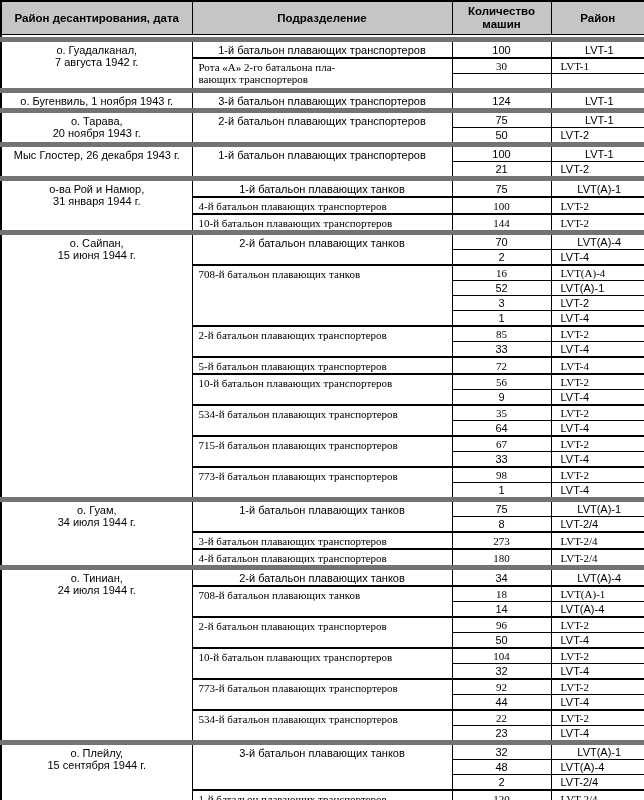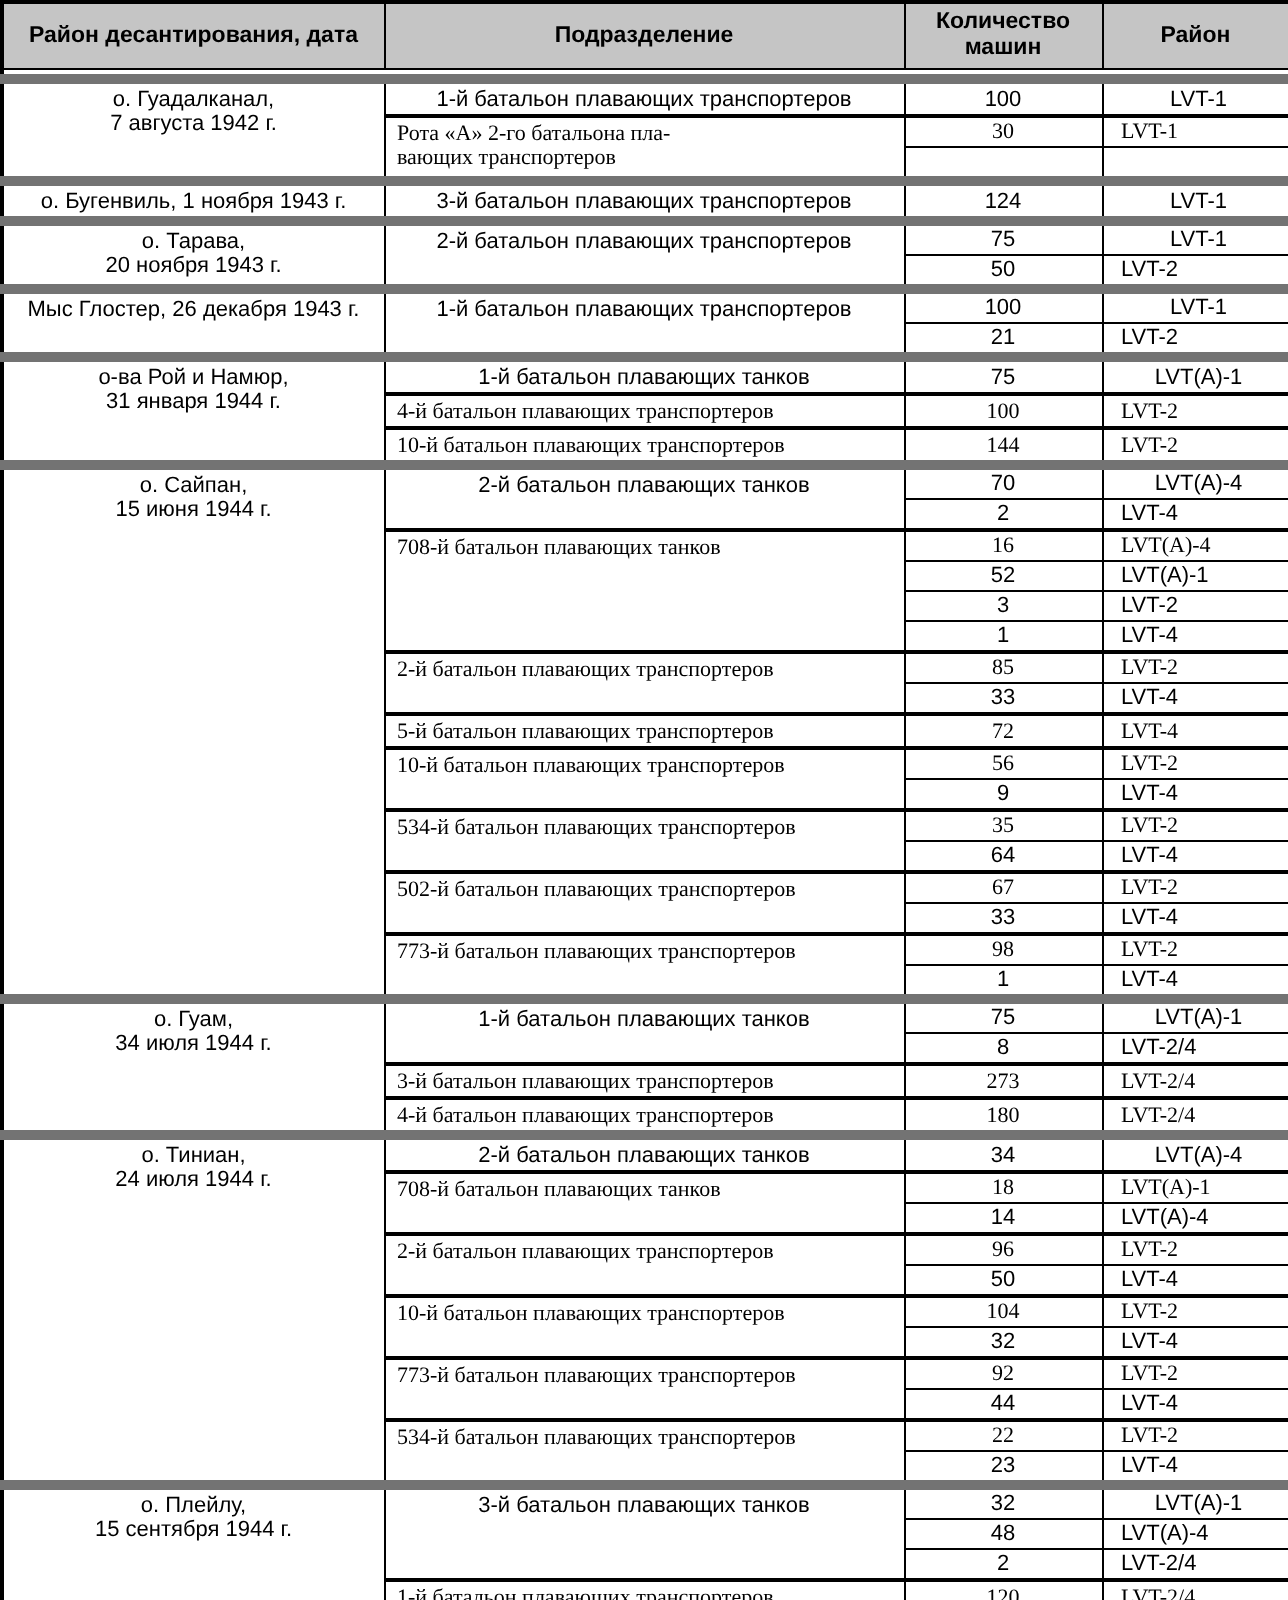--- a/index.html
+++ b/index.html
@@ -195,21 +195,21 @@
     <tr class="grp">
       <td class="unit" rowspan="2">534-й батальон плавающих транспортеров</td>
       <td class="qty">35</td>
       <td class="mark">LVT-2</td>
     </tr>
     <tr>
       <td class="qty">64</td>
       <td class="mark">LVT-4</td>
     </tr>
     <tr class="grp">
-      <td class="unit" rowspan="2">502-й батальон плавающих транспортеров</td>
+      <td class="unit" rowspan="2">715-й батальон плавающих транспортеров</td>
       <td class="qty">67</td>
       <td class="mark">LVT-2</td>
     </tr>
     <tr>
       <td class="qty">33</td>
       <td class="mark">LVT-4</td>
     </tr>
     <tr class="grp">
       <td class="unit" rowspan="2">773-й батальон плавающих транспортеров</td>
       <td class="qty">98</td>

